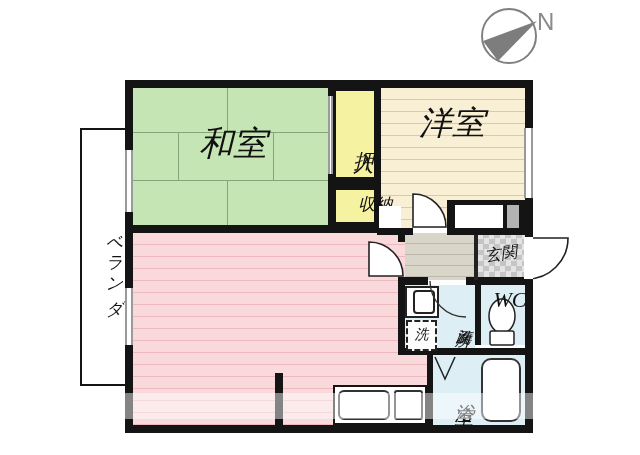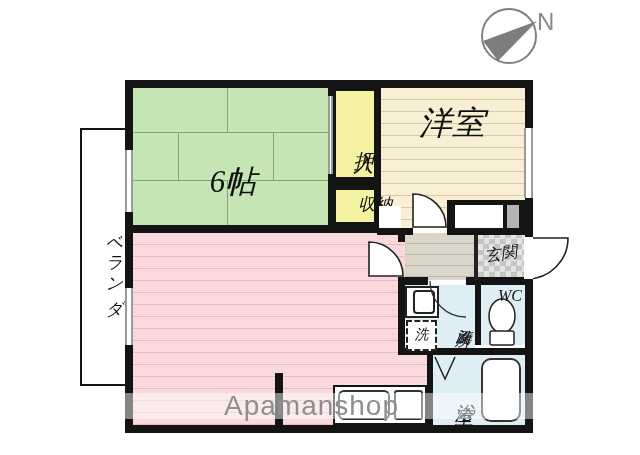--- a/index.html
+++ b/index.html
@@ -140,26 +140,25 @@
       <circle cx="416" cy="395" r="5" fill="#fff" stroke="#555" stroke-width="1.3"></circle>
       <circle cx="411" cy="409" r="4.5" fill="#fff" stroke="#555" stroke-width="1.3"></circle>
     </g>
     <g>
       <circle cx="509" cy="36" r="27" fill="none" stroke="#808080" stroke-width="2"></circle>
       <polygon points="537,21 483,41 498,61" fill="#7d7d7d"></polygon>
       <text x="537" y="30" font-family="Liberation Sans, sans-serif" font-size="24" fill="#8a8a8a">N</text>
     </g>
   </svg>
 
-  <div class="abs lbl" style="left:158px;top:166px;width:150px;font-size:31px">6帖</div>
+  <div class="abs lbl" style="left:158px;top:126px;width:150px;font-size:34px">和室</div>
   <div class="abs lbl" style="left:383px;top:106px;width:138px;font-size:33px">洋室</div>
   <div class="abs lbl vert" style="left:336px;top:98px;width:38px;height:78px;font-size:20px">押入</div>
   <div class="abs lbl" style="left:353px;top:196px;width:44px;font-size:17px">収納</div>
   <div class="abs lbl vert" style="left:84px;top:200px;width:39px;height:132px;font-size:17px">ベランダ</div>
   <div class="abs lbl" style="left:477px;top:246px;width:48px;font-size:16px;transform:rotate(-8deg)">玄関</div>
-  <div class="abs lbl" style="left:481px;top:288px;width:58px;font-size:16px">WC</div>
+  <div class="abs lbl" style="left:481px;top:288px;width:58px;font-size:22px">WC</div>
   <div class="abs lbl vert" style="left:443px;top:287px;width:30px;height:64px;font-size:15px;transform:rotate(8deg)">洗面所</div>
   <div class="abs lbl vert" style="left:446px;top:360px;width:28px;height:62px;font-size:19px">浴室</div>
 
   <div class="abs wm-band"></div>
-  <div class="abs wm-text">Apamanshop</div>
 
 </div>
 
 </body></html>

